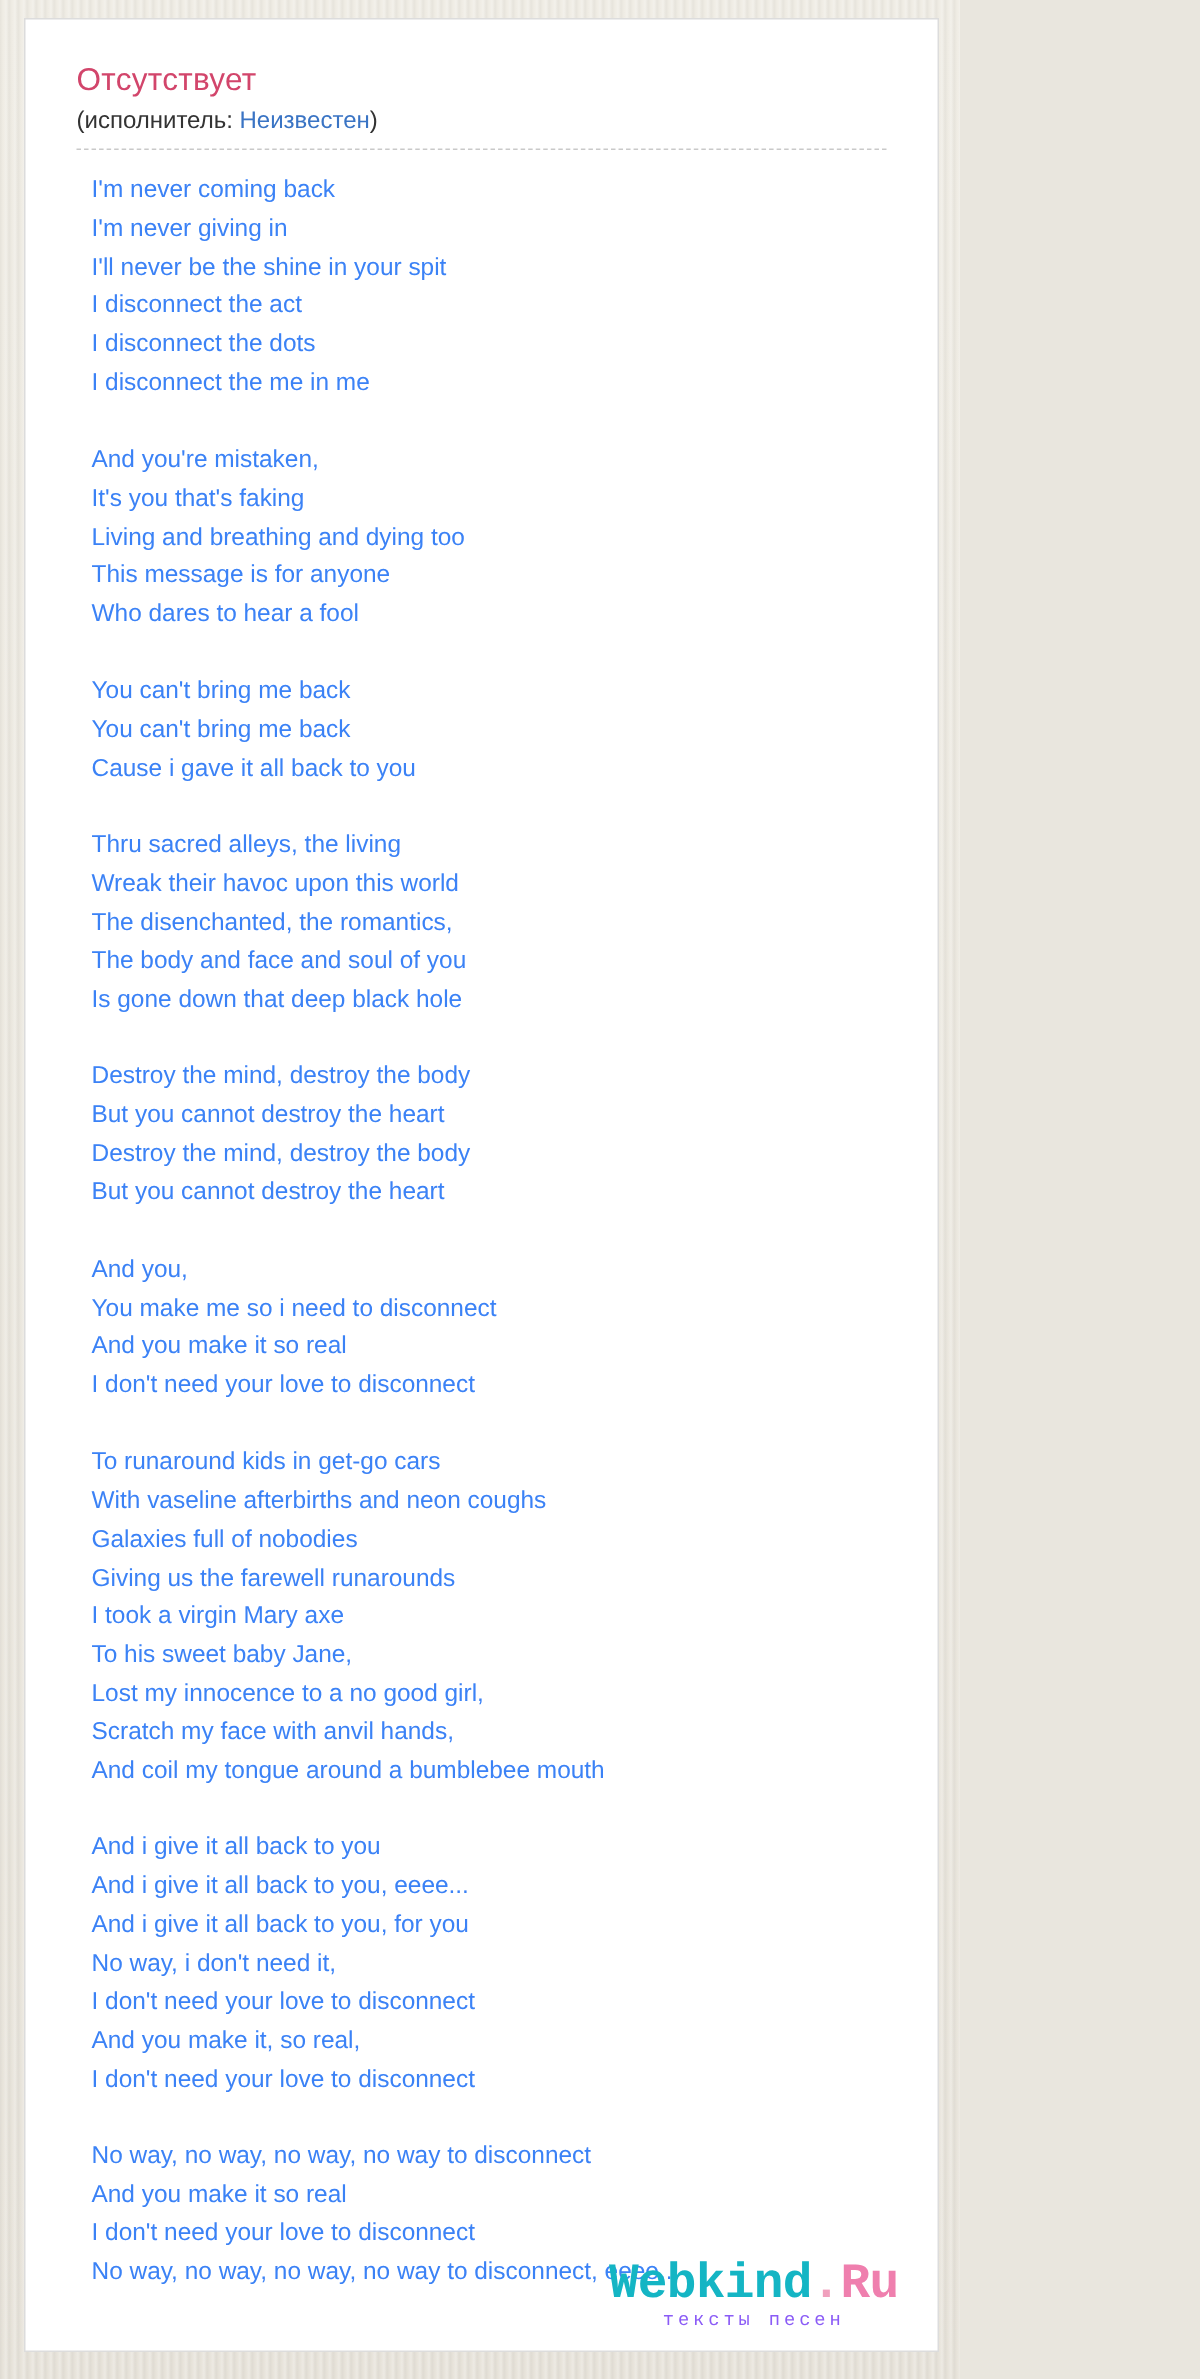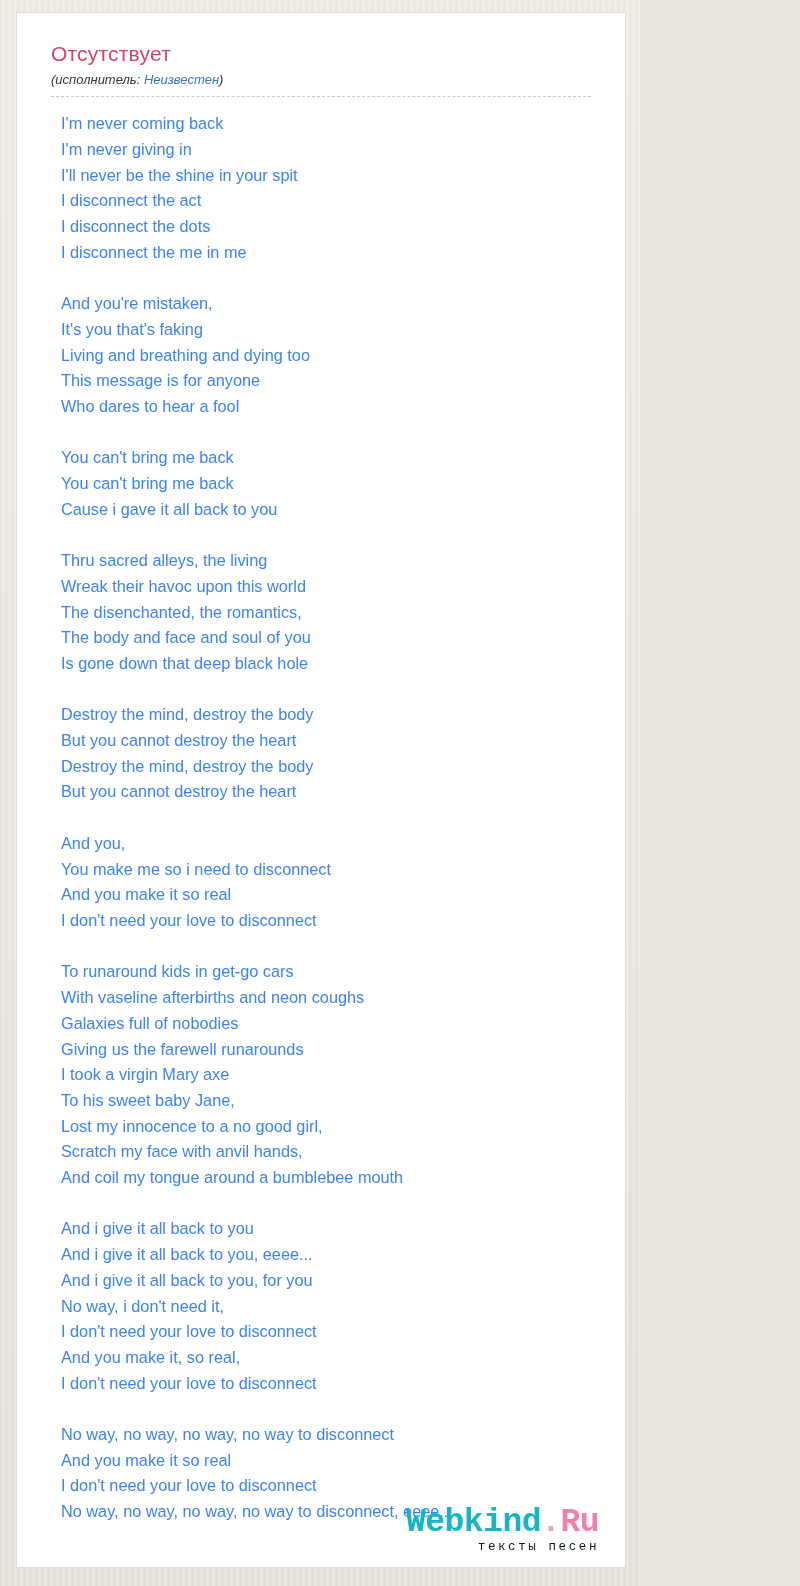--- a/index.html
+++ b/index.html
@@ -34,26 +34,25 @@
   }
   .song-title {
     color: #d2456b;
     font-size: 21px;
     font-weight: normal;
     line-height: 1.2;
     margin: 0 0 6px 0;
     letter-spacing: 0.2px;
   }
   .performer-line {
-    font-size: 13px;
+    font-size: 16px;
     color: #333333;
     padding-bottom: 9px;
     border-bottom: 1px dashed #c9c9c9;
     margin-bottom: 14px;
-    font-style: italic;
   }
   .performer-link {
     color: #3a74c4;
     text-decoration: none;
     cursor: pointer;
   }
   .lyrics {
     font-size: 16.3px;
     line-height: 25.7px;
     color: #3b82f6;
@@ -85,23 +84,23 @@
   .brand-dot {
     color: #f0a0bd;
     font-weight: bold;
   }
   .brand-ru {
     color: #ef7fae;
   }
   .brand-sub {
     margin-top: 2px;
     font-size: 12.5px;
-    color: #0f172a;
+    color: #8b5cf6;
     letter-spacing: 2.6px;
-    text-align: right;
+    text-align: center;
   }
 </style>
 </head>
 <body>
 
 <div class="page-frame">
   <div class="paper">
 
     <h1 class="song-title">Отсутствует</h1>
 

